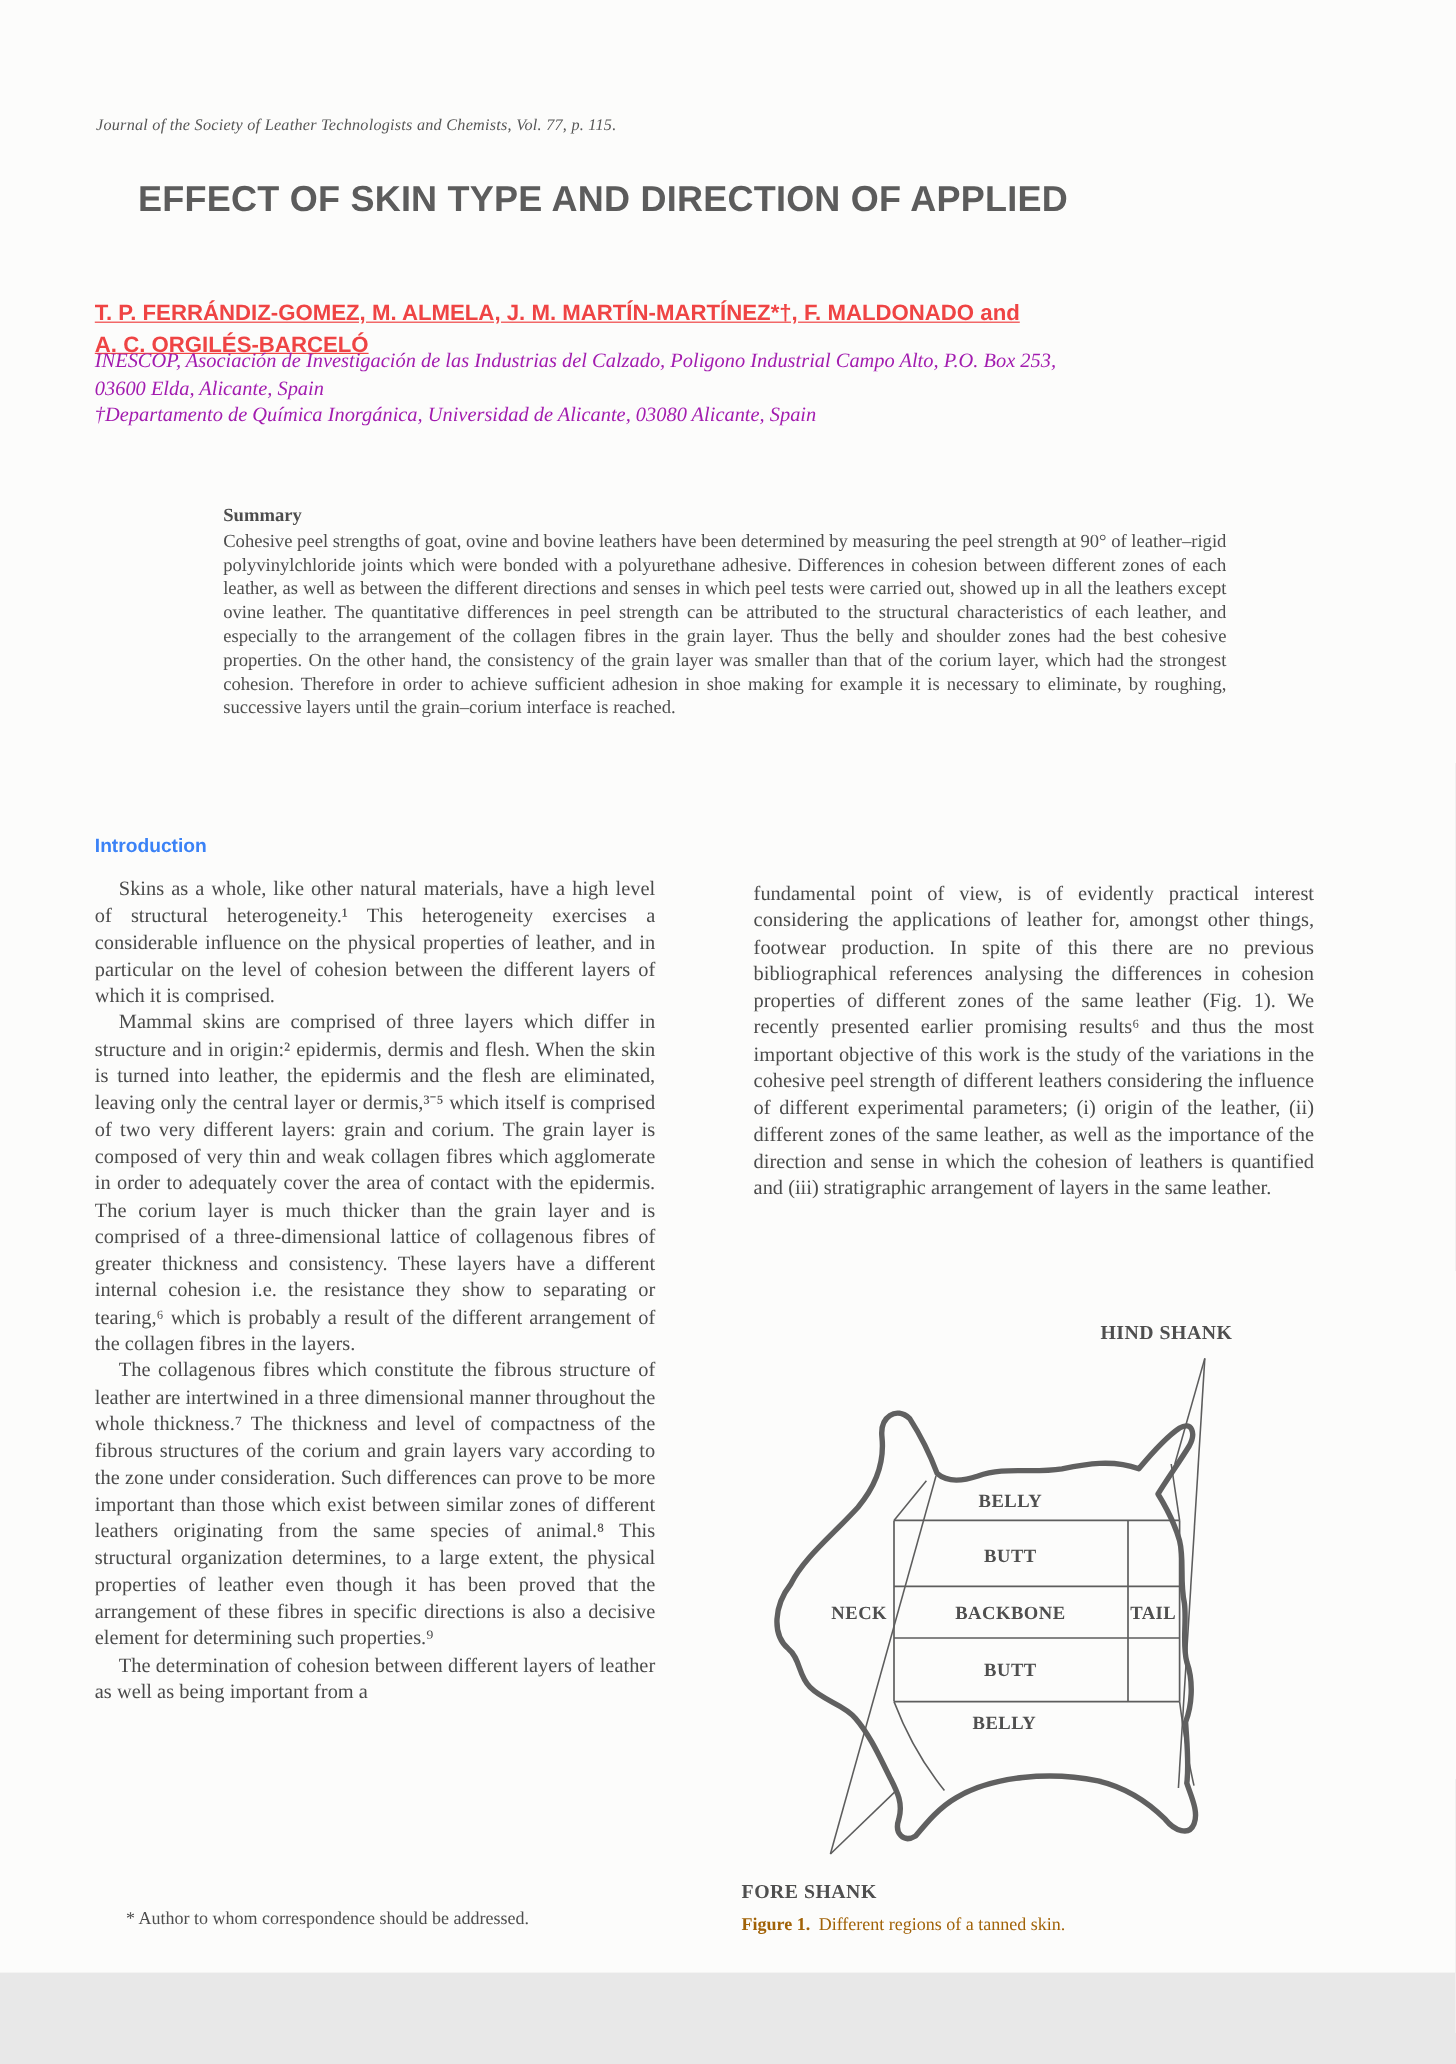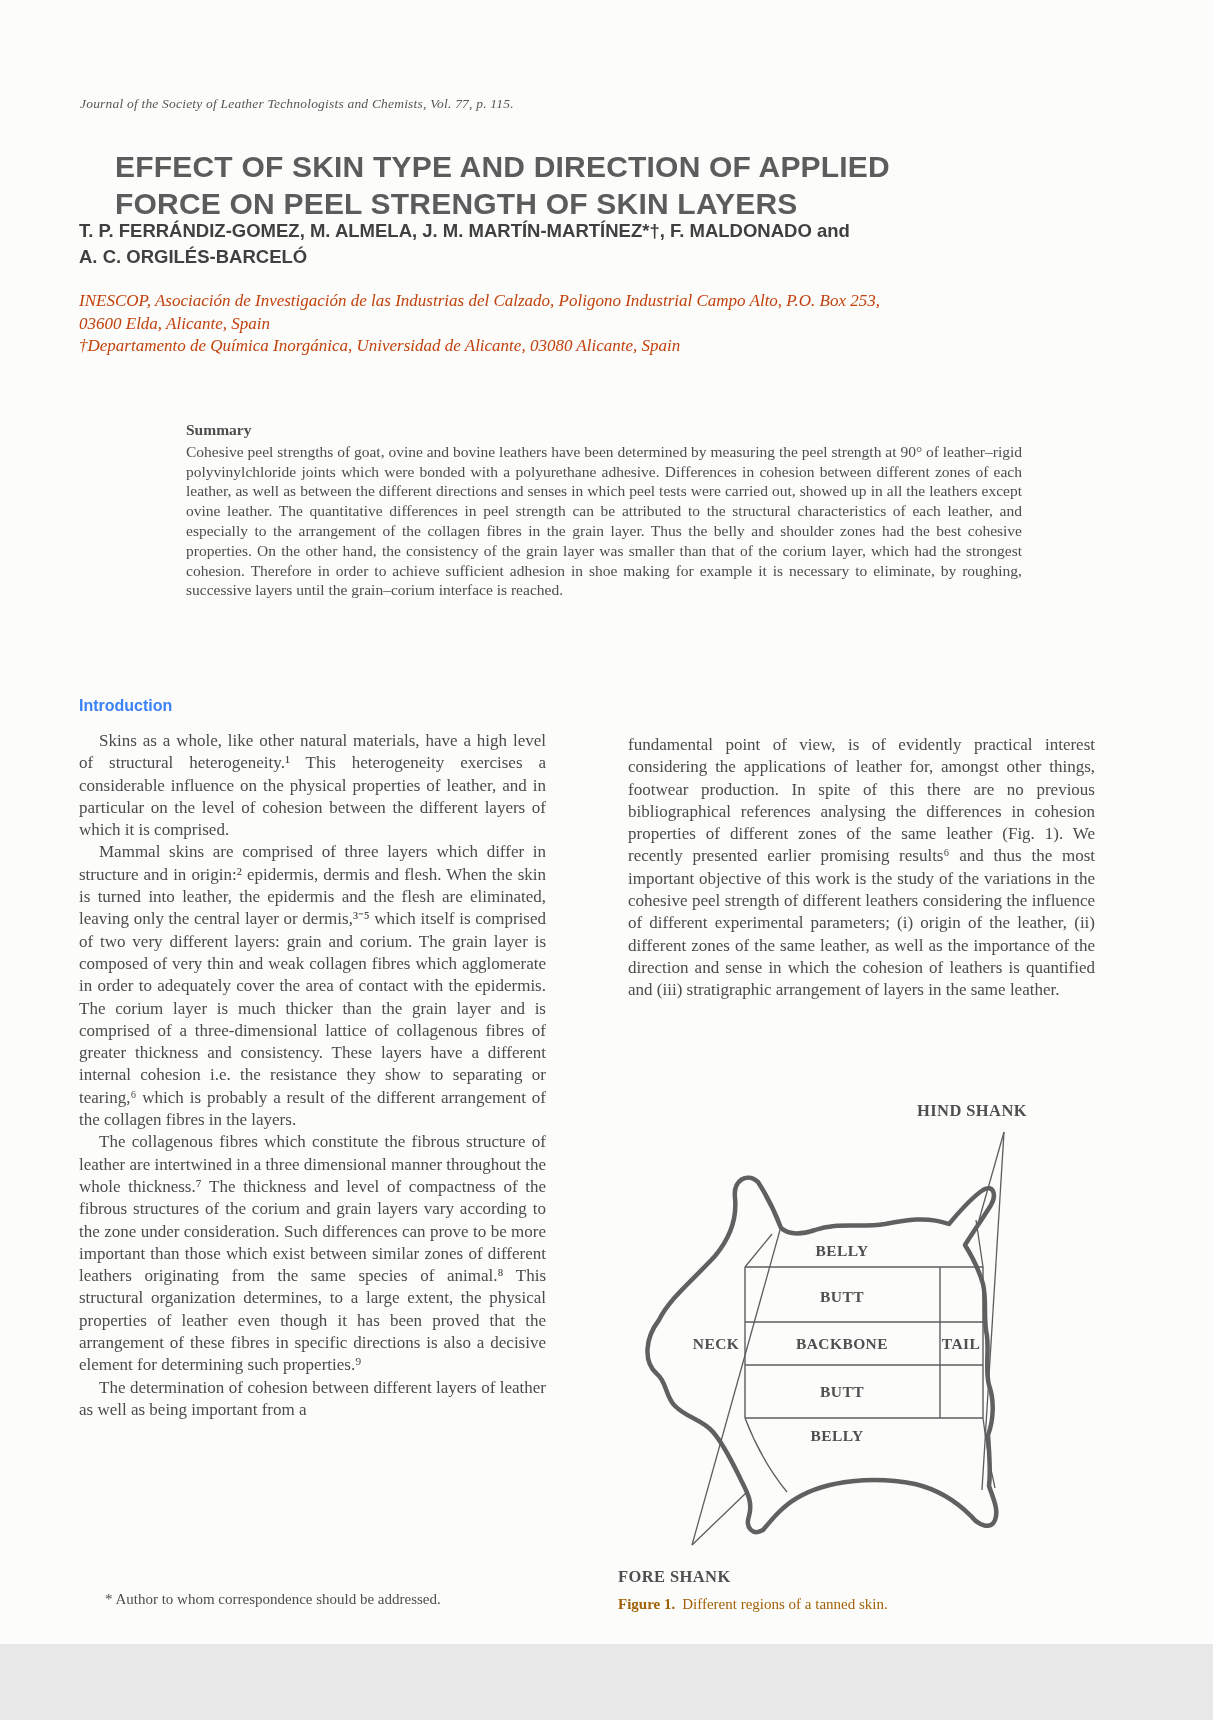--- a/index.html
+++ b/index.html
@@ -11,27 +11,27 @@
   .journal-line {
     position:absolute; left:80px; top:96px;
     font-style:italic; font-size:13.5px; color:#565656; letter-spacing:0.2px;
   }
   .title {
     position:absolute; left:79px; top:148px; width:940px;
     font-family:"Liberation Sans", sans-serif; font-weight:bold;
     font-size:30px; line-height:37px; color:#5c5c5c; letter-spacing:0.2px;margin-left:36px;
   }
   .authors {
-    position:absolute; left:79px; top:218px; width:960px;
+    position:absolute; left:79px; top:248px; width:960px;
     font-family:"Liberation Sans", sans-serif; font-weight:bold;
-    font-size:18.5px; line-height:26px; color:#404040;
+    font-size:18.5px; line-height:26px; color:#ef4444;text-decoration:underline;
   }
   .affiliation {
     position:absolute; left:79px; top:290px; width:980px;
-    font-style:italic; font-size:17px; line-height:22.5px; color:#c2410c;
+    font-style:italic; font-size:17px; line-height:22.5px; color:#a21caf;
   }
   .summary {
     position:absolute; left:186px; top:420px; width:836px;
     font-size:15.5px; line-height:19.8px; text-align:justify; color:#4d4d4d;
   }
   .summary .summary-heading {
     display:block; font-weight:bold; font-size:15.5px; margin-bottom:2px; text-align:left;
   }
   .col-left  { position:absolute; left:79px;  top:697px; width:467px; }
   .col-right { position:absolute; left:628px; top:734px; width:467px; }
@@ -67,21 +67,20 @@
 </style>
 </head>
 <body>
 
 <div class="page">
 
   <div class="journal-line">Journal of the Society of Leather Technologists and Chemists, Vol. 77, p. 115.</div>
 
   <div class="title">
     <div>EFFECT OF SKIN TYPE AND DIRECTION OF APPLIED</div>
-    <div>FORCE ON PEEL STRENGTH OF SKIN LAYERS</div>
   </div>
 
   <div class="authors">
     <div>T. P. FERRÁNDIZ-GOMEZ, M. ALMELA, J. M. MARTÍN-MARTÍNEZ*†, F. MALDONADO and</div>
     <div>A. C. ORGILÉS-BARCELÓ</div>
   </div>
 
   <div class="affiliation">
     <div>INESCOP, Asociación de Investigación de las Industrias del Calzado, Poligono Industrial Campo Alto, P.O. Box 253,</div>
     <div>03600 Elda, Alicante, Spain</div>

